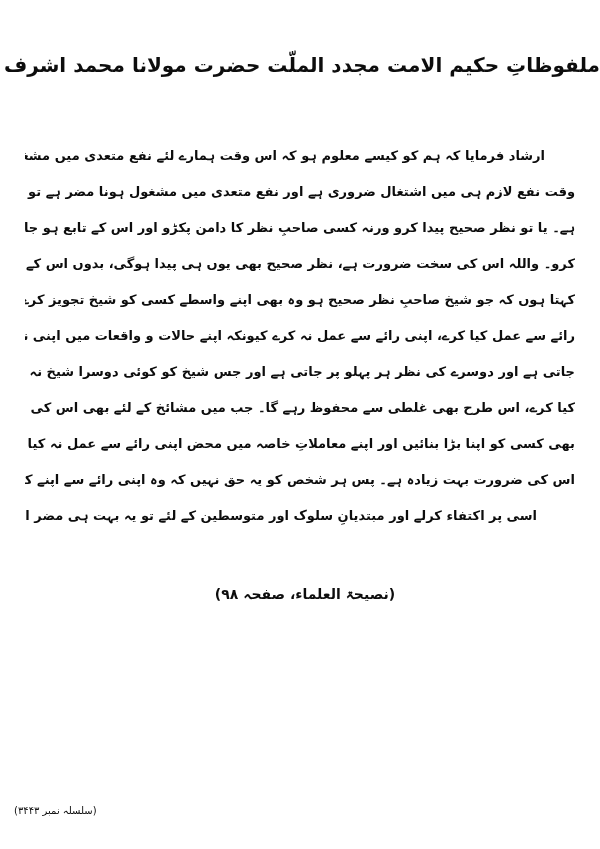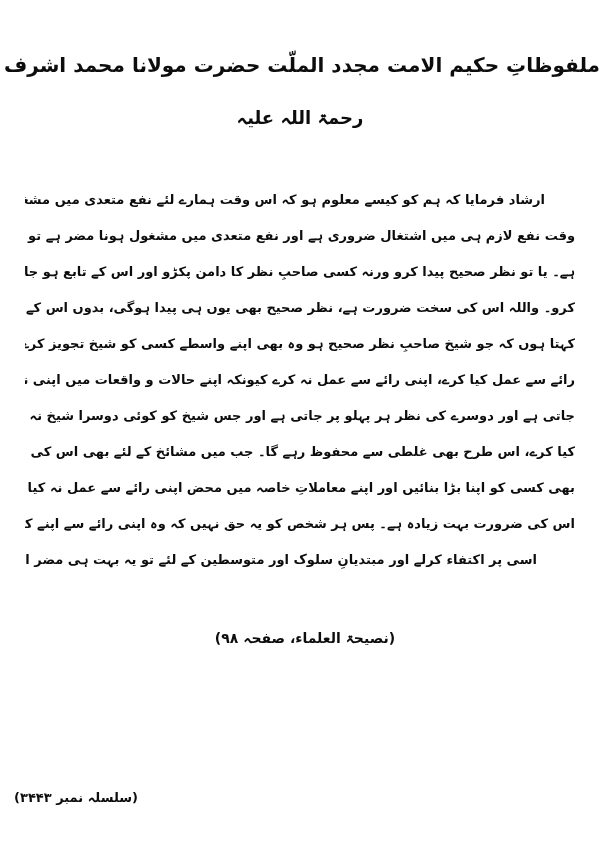--- a/index.html
+++ b/index.html
@@ -65,34 +65,33 @@
   .source-citation {
     margin-top: 52px;
     text-align: center;
     font-size: 14px;
     font-weight: bold;
     transform: translateX(5px); 
   }
   .serial-number {
     position: absolute;
     left: 14px;
-    bottom: 44px;
-    font-size: 13px;
-    font-weight: bold;
+    bottom: 33px;
+    font-size: 10px;
+    font-weight: normal;
     direction: rtl;
   }
 </style>
 </head>
 <body>
 
 <div class="page">
 
   <div class="title-block">
     <div class="title-line1">ملفوظاتِ حکیم الامت مجدد الملّت حضرت مولانا محمد اشرف علی تھانوی</div>
-    <div class="title-line2">رحمۃ اللہ علیہ</div>
   </div>
 
 
   <div class="body-paragraph">
       <div class="body-line">ارشاد فرمایا کہ ہم کو کیسے معلوم ہو کہ اس وقت ہمارے لئے نفع متعدی میں مشغول ہونا افضل ہے اور اس</div>
       <div class="body-line">وقت نفع لازم ہی میں اشتغال ضروری ہے اور نفع متعدی میں مشغول ہونا مضر ہے تو اس کے لئے نظر صحیح کی ضرورت</div>
       <div class="body-line">ہے۔ یا تو نظر صحیح پیدا کرو ورنہ کسی صاحبِ نظر کا دامن پکڑو اور اس کے تابع ہو جاؤ اور اس سے ہر موقع پر استفتاء</div>
       <div class="body-line">کرو۔ واللہ اس کی سخت ضرورت ہے، نظر صحیح بھی یوں ہی پیدا ہوگی، بدوں اس کے بہت کم پیدا ہوتی ہے۔ بلکہ میں</div>
       <div class="body-line">کہتا ہوں کہ جو شیخ صاحبِ نظر صحیح ہو وہ بھی اپنے واسطے کسی کو شیخ تجویز کرے کہ اپنے احوال خاصہ میں اس کی</div>
       <div class="body-line">رائے سے عمل کیا کرے، اپنی رائے سے عمل نہ کرے کیونکہ اپنے حالات و واقعات میں اپنی نظر تو ایک ہی پہلو پر</div>

